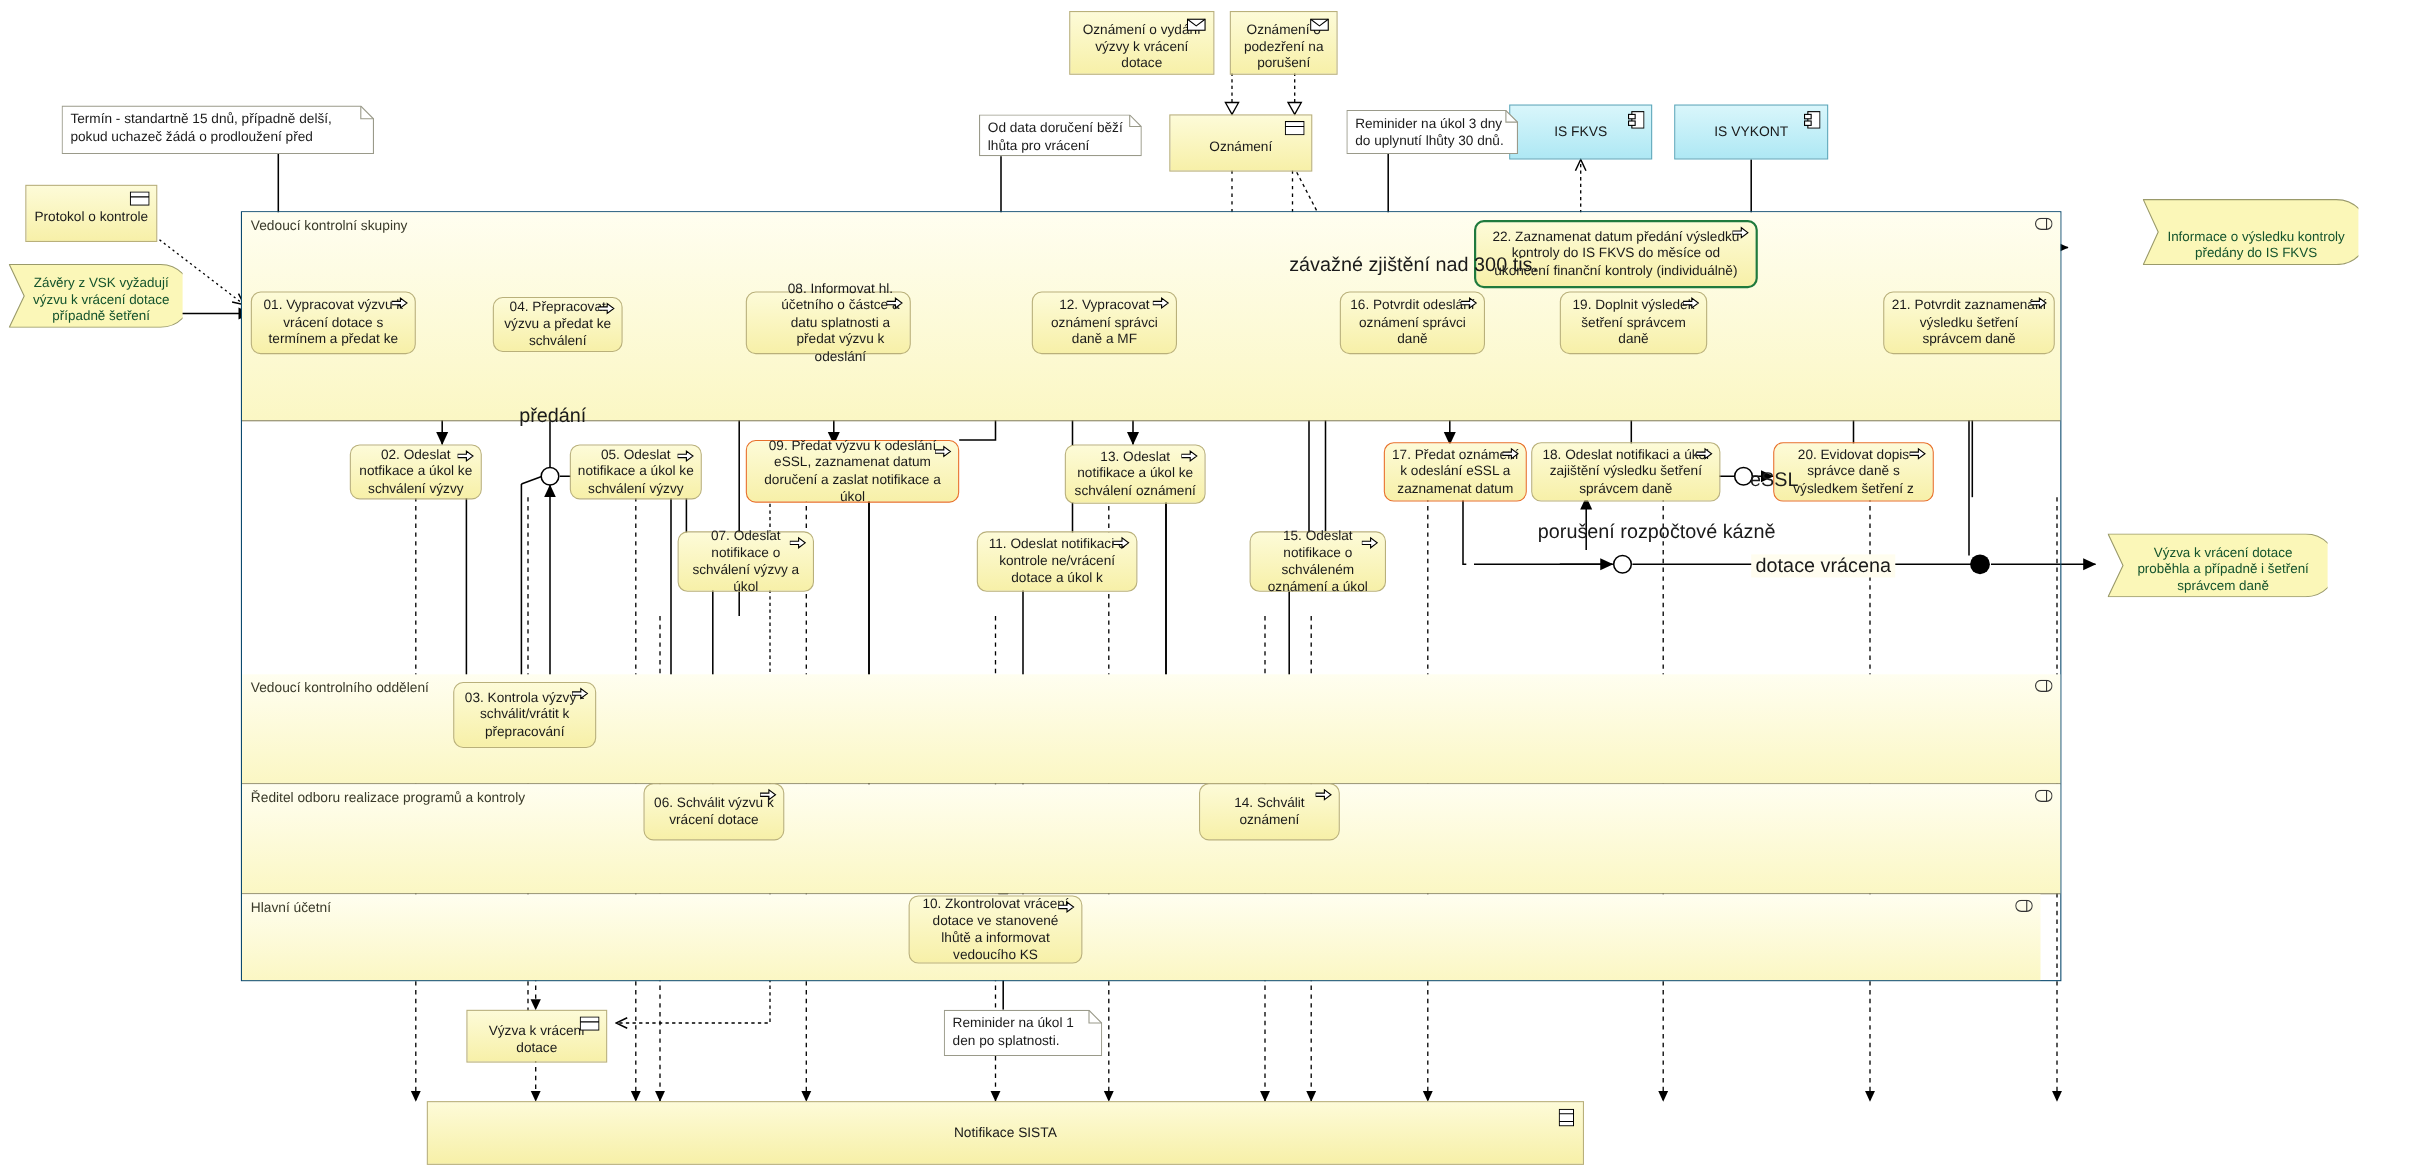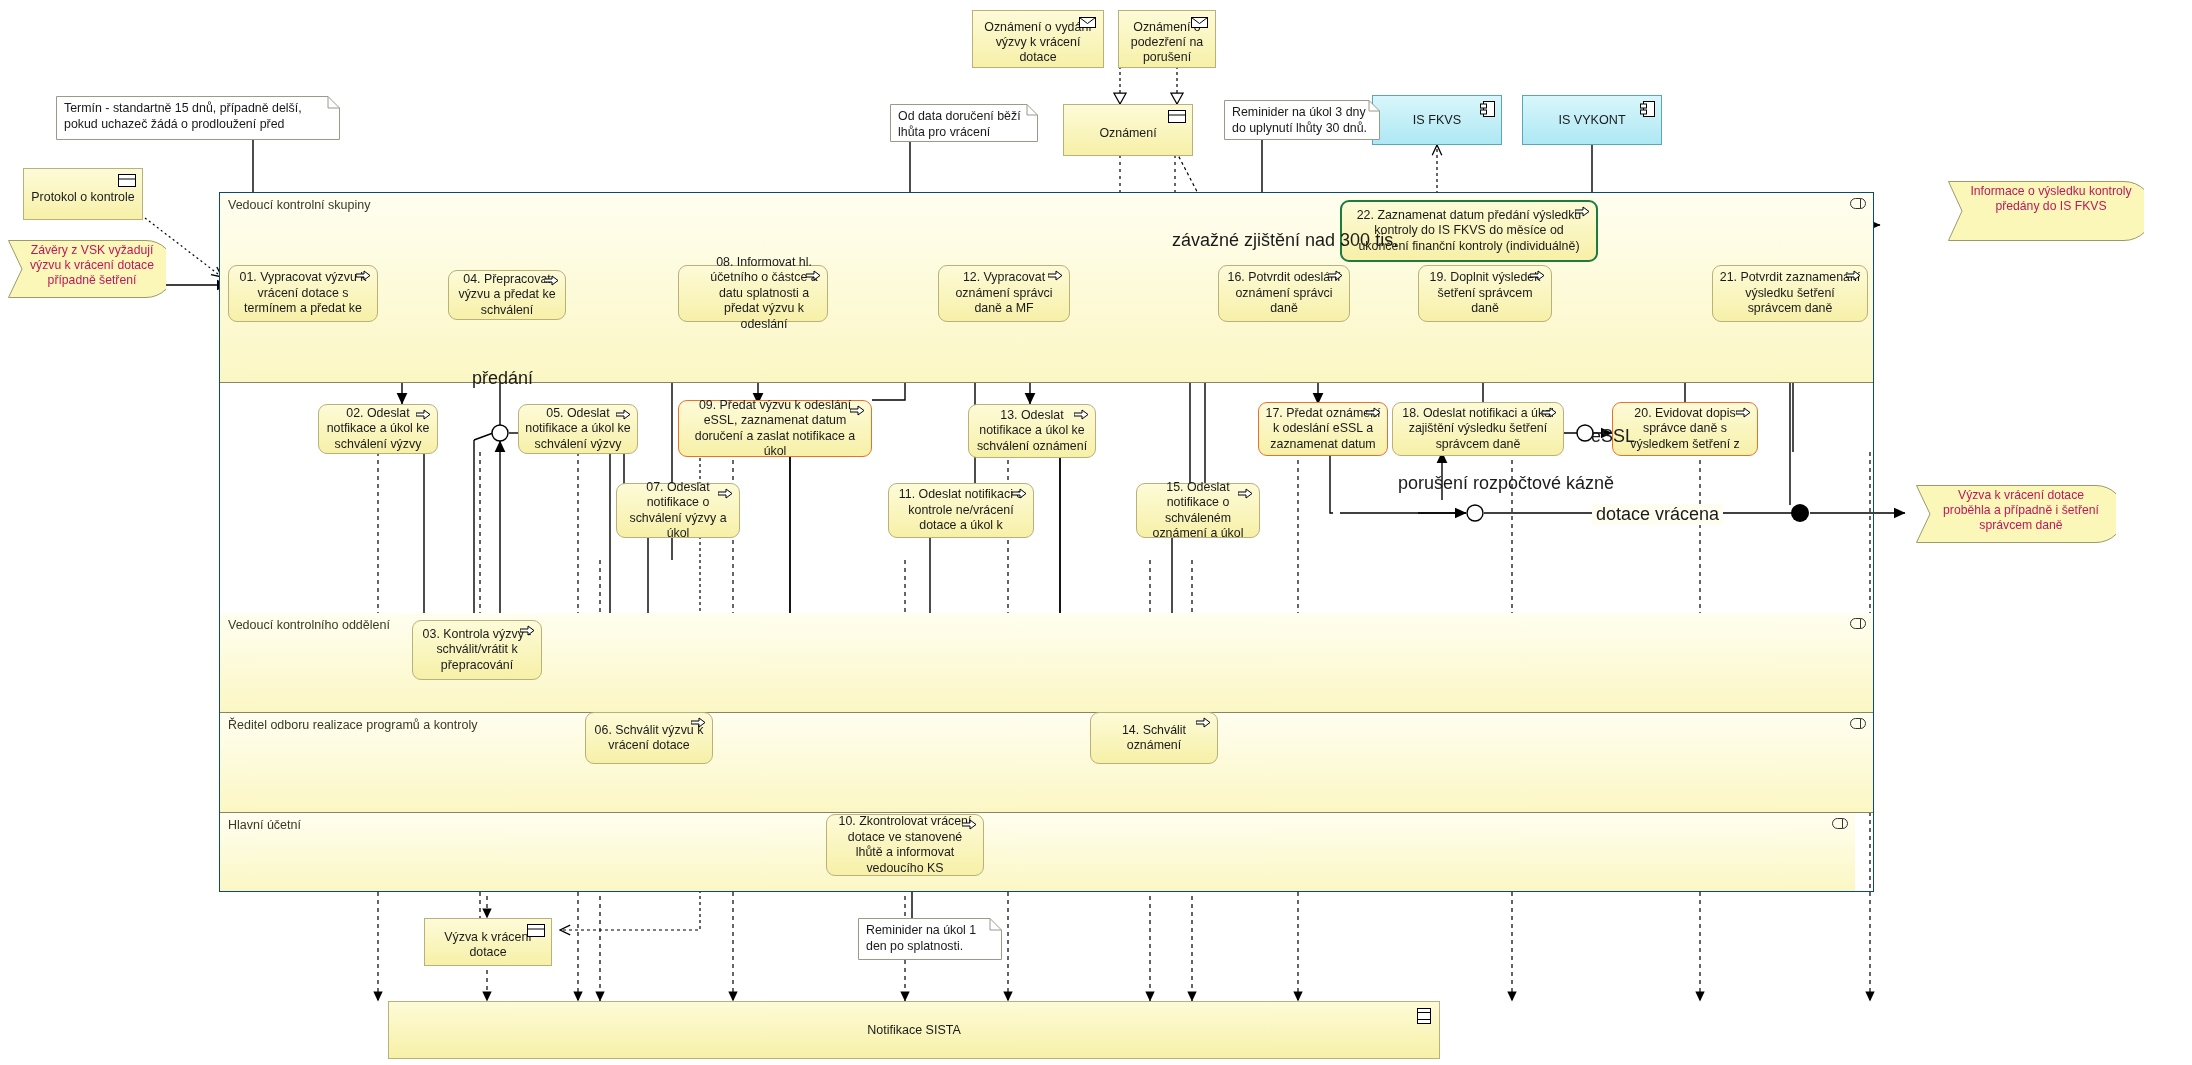--- a/index.html
+++ b/index.html
@@ -33,21 +33,21 @@
   .dataobj .dicon{position:absolute;top:5px;right:6px;width:18px;height:13px;}
 
   
   .note{position:absolute;box-sizing:border-box;font-size:12.4px;line-height:15.5px;
         color:#1a1a1a;padding:5px 8px;background:#fff;}
   .note .ntxt{position:relative;z-index:2;}
   .note svg{position:absolute;left:0;top:0;z-index:1;}
 
   
   .flag{position:absolute;box-sizing:border-box;font-size:12.2px;line-height:15px;
-        color:#be185d;display:flex;align-items:flex-start;justify-content:center;
+        color:#14532d;display:flex;align-items:flex-end;justify-content:center;
         text-align:center;padding:3px 8px 3px 18px;}
   .flag .ftxt{position:relative;z-index:2;}
   .flag svg{position:absolute;left:0;top:0;z-index:1;}
 
   
   .system{position:absolute;box-sizing:border-box;border:1px solid #5aa7bb;
         background:linear-gradient(to bottom,#d9f6fb 0%,#aee8f4 100%);
         display:flex;align-items:center;justify-content:center;
         font-size:12.6px;color:#1a1a1a;}
   .system .sicon{position:absolute;top:5px;right:6px;width:15px;height:16px;}

